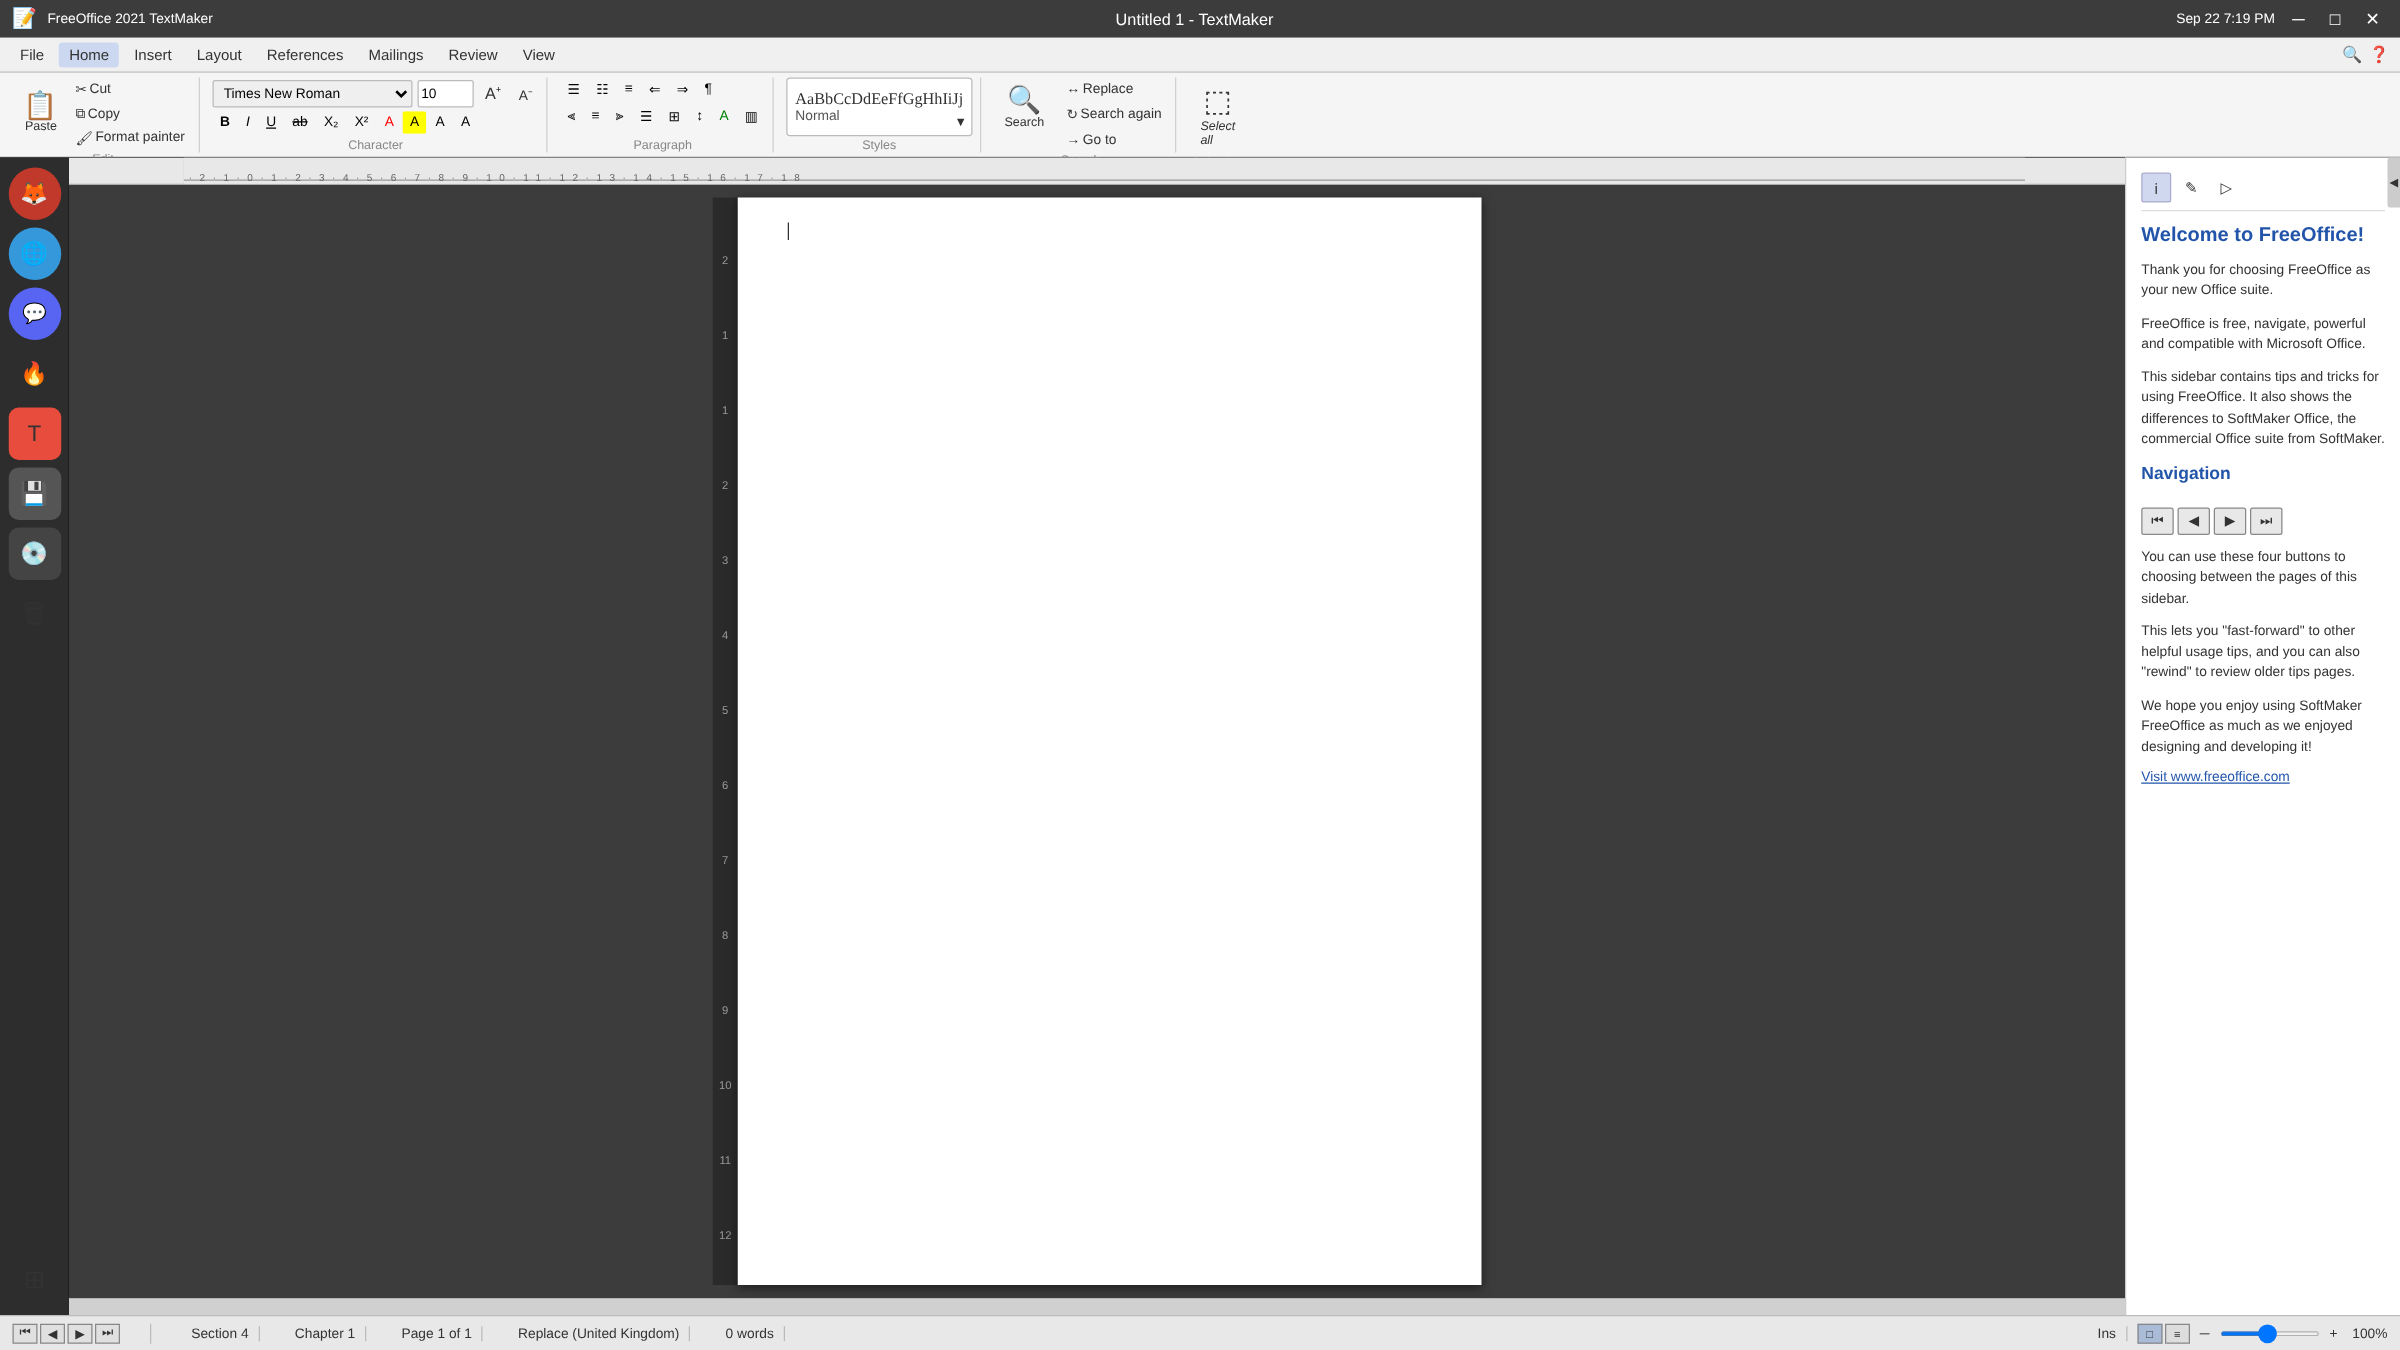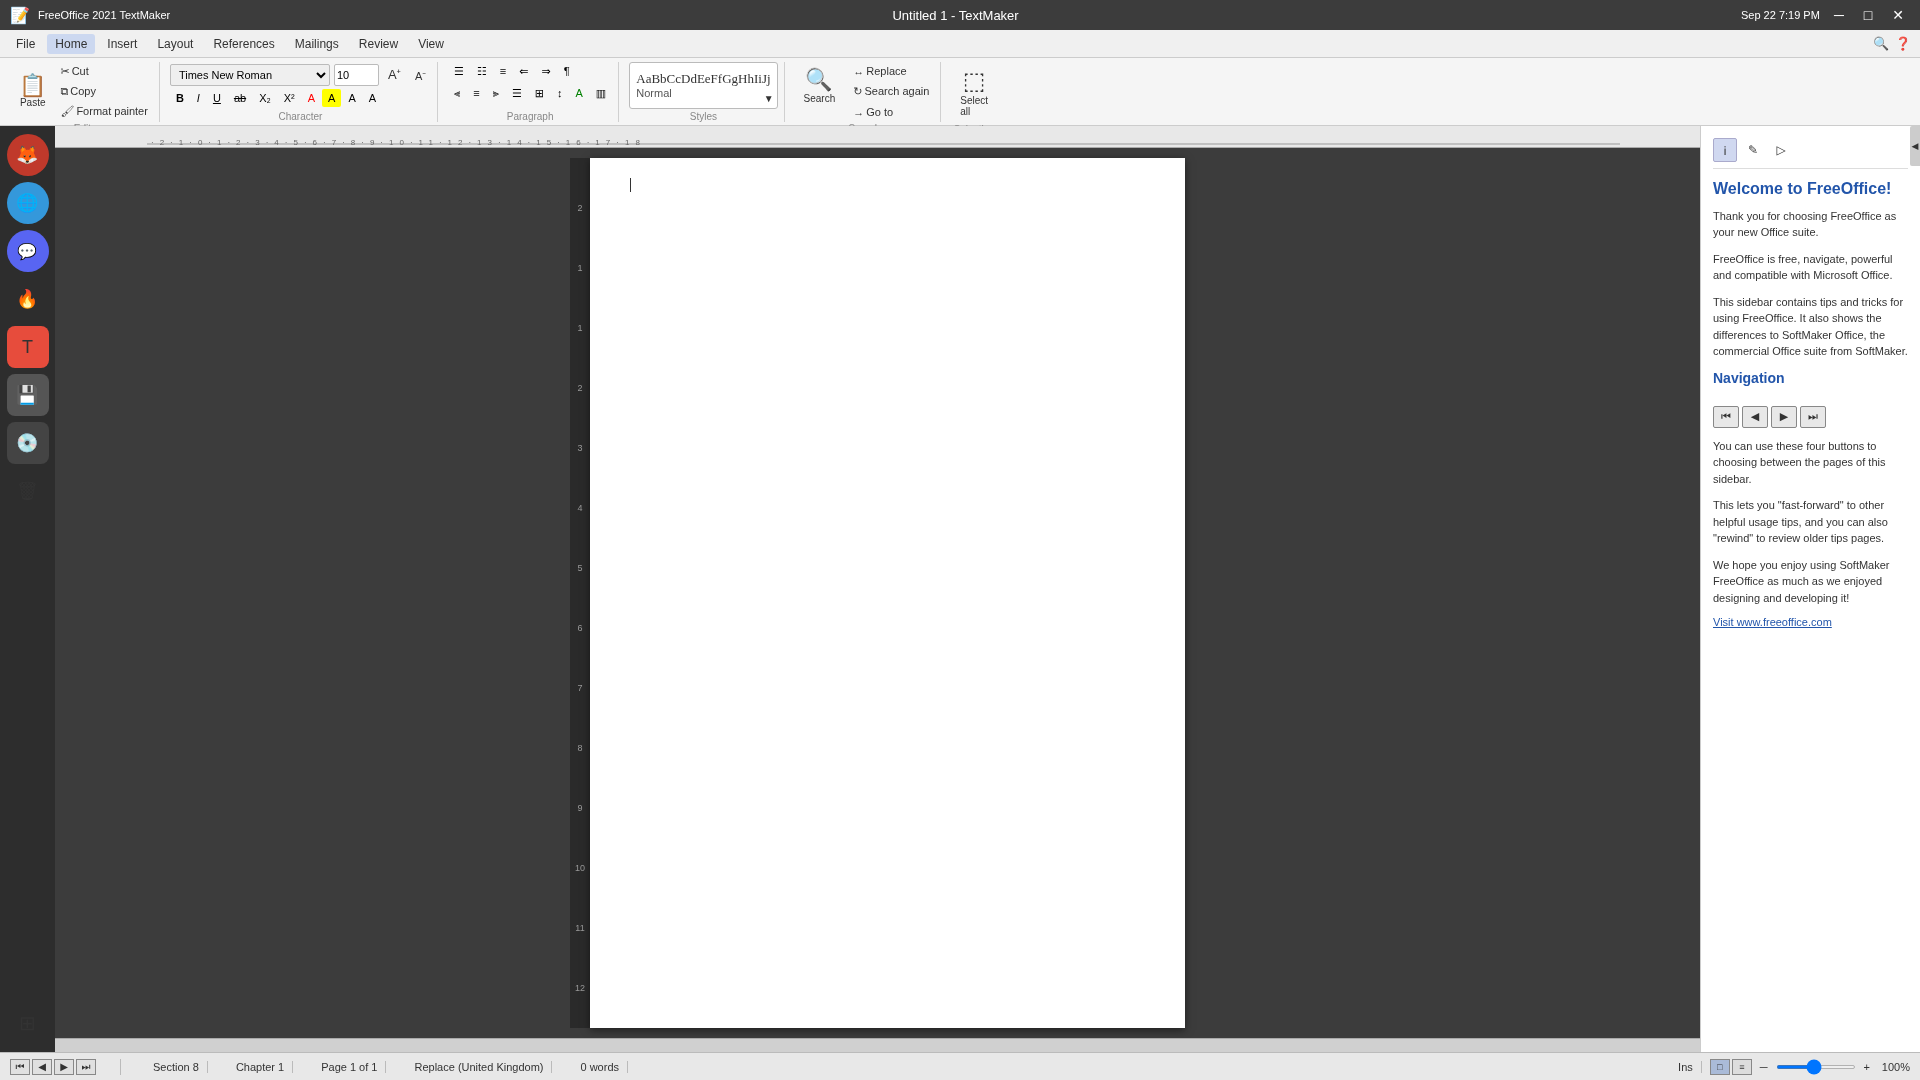--- a/index.html
+++ b/index.html
@@ -579,21 +579,21 @@
           <span>Go to</span>
         </div>
       </div>
     </div>
     <div class="toolbar-group-label">Search</div>
   </div>
 
   <div class="toolbar-group">
     <div class="select-all-btn">
       <span style="font-size:24px;">⬚</span>
-      <span style="font-size:10px;white-space:pre;">Select
+      <span style="font-size:10px;white-space:pre;font-style:italic;">Select
 all</span>
     </div>
     <div class="toolbar-group-label">Selection</div>
   </div>
 
 </div>
 
 <div id="main-layout">
 
   <div id="left-dock">
@@ -694,21 +694,21 @@
 </div>
 
 <div id="statusbar">
   <div class="nav-page-btns">
     <div class="np-btn">⏮</div>
     <div class="np-btn">◀</div>
     <div class="np-btn">▶</div>
     <div class="np-btn">⏭</div>
   </div>
   <span style="width:1px;height:16px;background:#bbb;margin:0 4px;"></span>
-  <span class="status-item">Section 8</span>
+  <span class="status-item">Section 4</span>
   <span class="status-item">Chapter 1</span>
   <span class="status-item">Page 1 of 1</span>
   <span class="status-item">Replace (United Kingdom)</span>
   <span class="status-item">0 words</span>
   <div class="statusbar-right">
     <span class="status-item">Ins</span>
     <div class="page-view-btns">
       <div class="pv-btn active">□</div>
       <div class="pv-btn">≡</div>
     </div>

